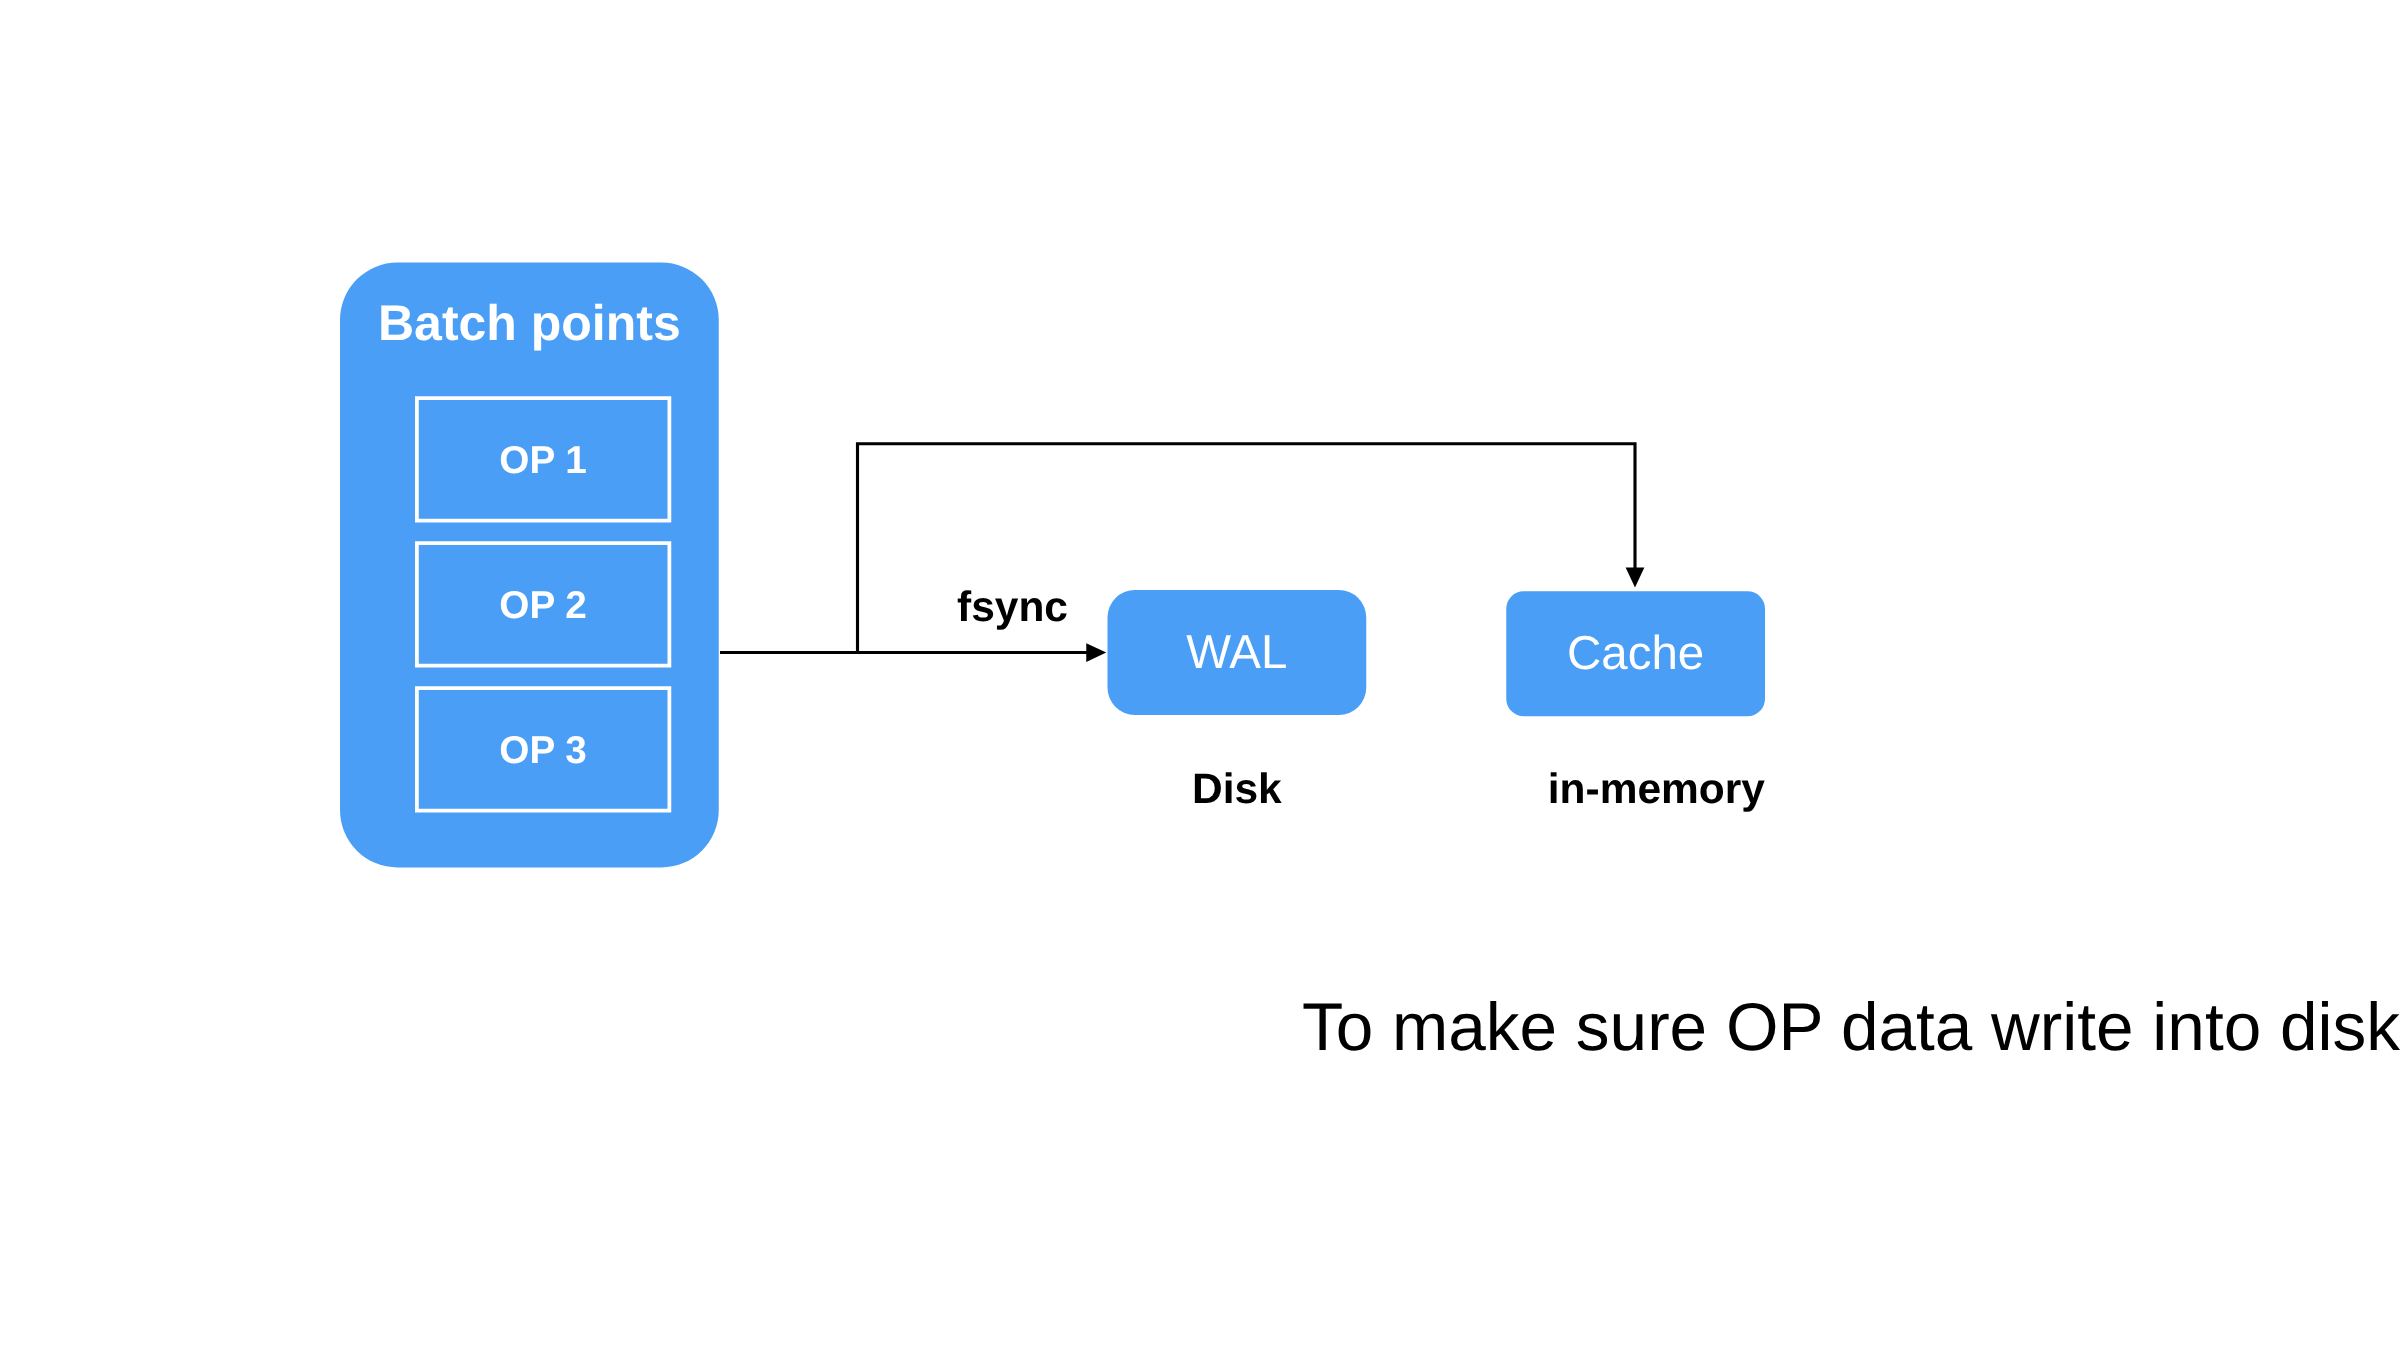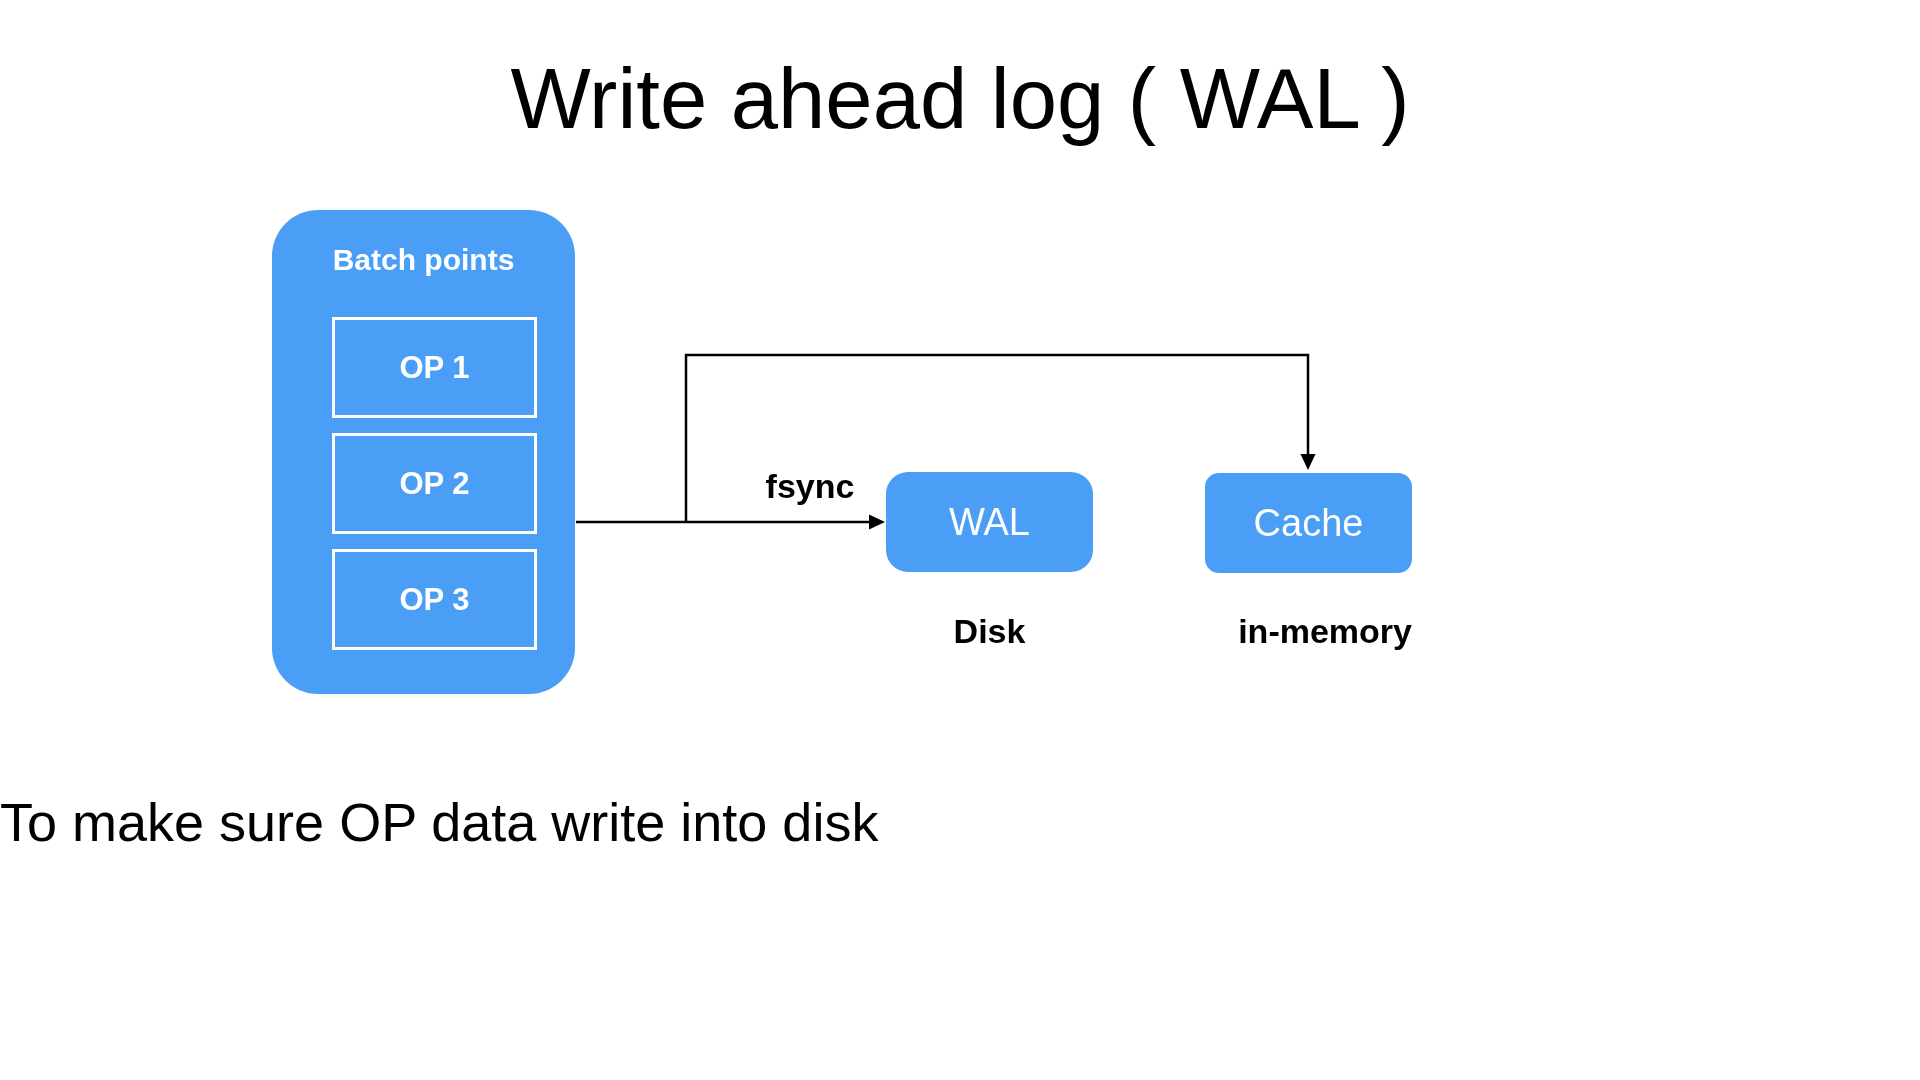--- a/index.html
+++ b/index.html
@@ -21,41 +21,41 @@
     font-size: 85px;
     line-height: 102px;
     font-weight: 400;
     color: var(--ink);
     white-space: pre;
   }
   .subtitle {
     position: absolute;
     left: 0; right: 0;
     top: 790px;
-    text-align: left;
+    text-align: right;
     font-size: 54px;
     line-height: 64px;
     font-weight: 400;
     color: var(--ink);
   }
   .batch-container {
     position: absolute;
     left: 272px;
     top: 210px;
     width: 303px;
     height: 484px;
     background: var(--blue);
     border-radius: 46px;
   }
   .batch-label {
     position: absolute;
     left: 0; right: 0;
     top: 32px;
     text-align: center;
-    font-size: 30px;
+    font-size: 40px;
     line-height: 35px;
     font-weight: 700;
     color: #ffffff;
   }
   .op-box {
     position: absolute;
     left: 50px;
     width: 205px;
     height: 101px;
     border: 3px solid #ffffff;
@@ -112,21 +112,20 @@
     width: 1920px;
     height: 1080px;
     pointer-events: none;
   }
 </style>
 </head>
 <body>
 
 <div class="canvas">
 
-  <div class="title">Write ahead log ( WAL )</div>
 
   <div class="batch-container">
     <div class="batch-label">Batch points</div>
     <div class="op-box op-1">OP 1</div>
     <div class="op-box op-2">OP 2</div>
     <div class="op-box op-3">OP 3</div>
   </div>
 
   <svg class="connectors" viewBox="0 0 1920 1080" xmlns="http://www.w3.org/2000/svg">
     <g>

